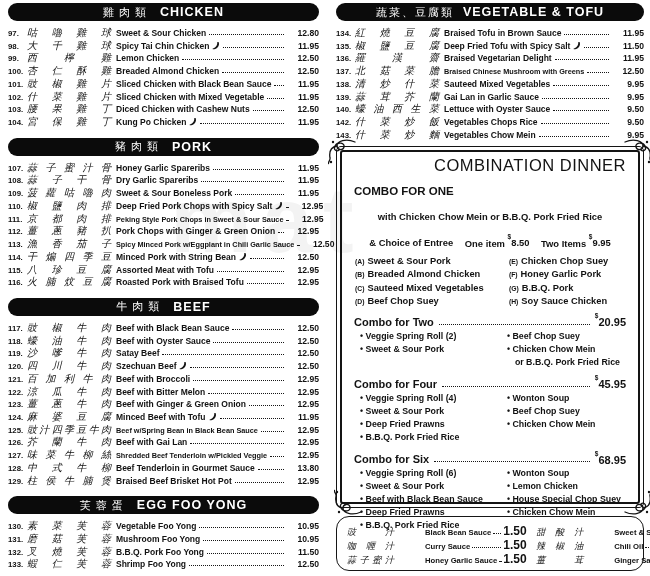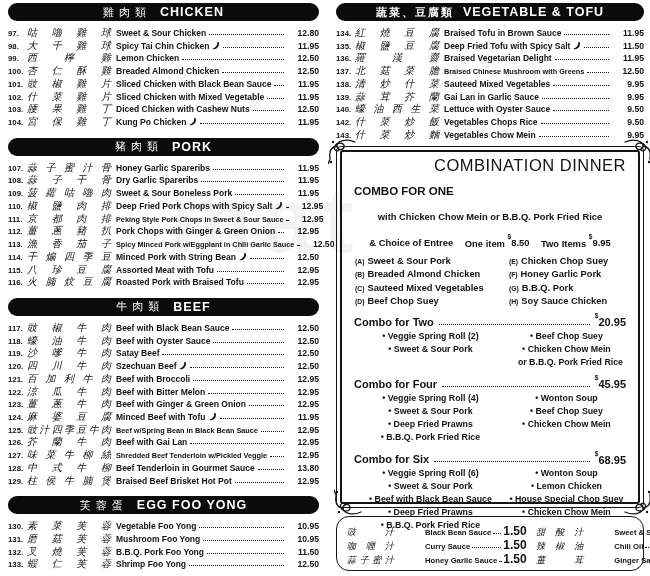--- a/index.html
+++ b/index.html
@@ -9,21 +9,21 @@
     color:#000;opacity:0.045;z-index:0;pointer-events:none;}
   .col{position:absolute;top:3px;z-index:1;}
   .col.left{left:8px;width:311px;}
   .col.right{left:336px;width:308px;}
   
   .sec{margin-top:10px;}
   .sec:first-child{margin-top:0;}
   .sec-head{height:18px;border-radius:9px;background:#0b0b0b;color:#fff;
     display:flex;align-items:center;justify-content:center;gap:9px;}
   .sec-head .zh{font-size:11px;letter-spacing:5px;font-family:"DejaVu Serif",serif;white-space:nowrap;}
-  .sec-head .zh.tight{letter-spacing:2px;font-weight:bold;}
+  .sec-head .zh.tight{letter-spacing:2px;}
   .sec-head .en{font-size:12.5px;font-weight:bold;letter-spacing:1px;white-space:nowrap;}
   .sec-body{margin-top:5px;}
   
   .row{display:flex;align-items:baseline;height:12.72px;}
   .row .num{width:19px;font-size:7.8px;font-weight:bold;flex:none;}
   .row .zh{width:84px;margin-right:5px;display:flex;justify-content:space-between;
     font-family:"DejaVu Serif",serif;font-size:10px;flex:none;}
   .row .nm{font-size:8.5px;font-weight:bold;white-space:nowrap;}
   .row.sm .nm{font-size:7.3px;}
   .row .dots{flex:1;min-width:2px;border-bottom:1.6px dotted #161616;margin:0 3px;position:relative;top:-1px;}
@@ -42,21 +42,21 @@
   .c1-line{text-align:center;font-size:9.4px;font-weight:bold;margin-top:14px;white-space:nowrap;}
   .c1-line .gap1{margin-left:9px;}
   sup.d{font-size:6.5px;position:relative;top:-3px;}
   .opt-grid{display:grid;grid-template-columns:57% 43%;row-gap:3.5px;margin-top:7px;padding:0 1px;}
   .opt{font-size:9.3px;font-weight:bold;white-space:nowrap;}
   .opt .k{font-size:6.8px;margin-right:3px;}
   .cb-head{display:flex;align-items:baseline;margin:9px 0 2px 0;}
   .cb-title{font-size:11px;font-weight:bold;white-space:nowrap;}
   .cb-dots{flex:1;border-bottom:1.7px dotted #161616;margin:0 5px;position:relative;top:-1px;}
   .cb-pr{font-size:11px;font-weight:bold;white-space:nowrap;}
-  .cb-grid{display:grid;grid-template-columns:54% 46%;text-align:center;}
+  .cb-grid{display:grid;grid-template-columns:54% 46%;}
   .bl{font-size:8.8px;font-weight:bold;line-height:12.9px;white-space:nowrap;padding-left:6px;}
   .bl::before{content:"•  ";}
   .bl.cont{padding-left:14px;}
   .bl.cont::before{content:"";}
   
   .sauce{display:grid;grid-template-columns:1.02fr 1fr;column-gap:13px;padding:7px 10px 6px 10px;
     border:1.7px solid #161616;border-radius:13px;margin-top:8px;box-sizing:border-box;height:55px;}
   .s-row{display:flex;align-items:baseline;height:13.6px;}
   .s-zh{width:47px;display:flex;justify-content:space-between;flex:none;
     font-family:"DejaVu Serif",serif;font-size:9px;}

